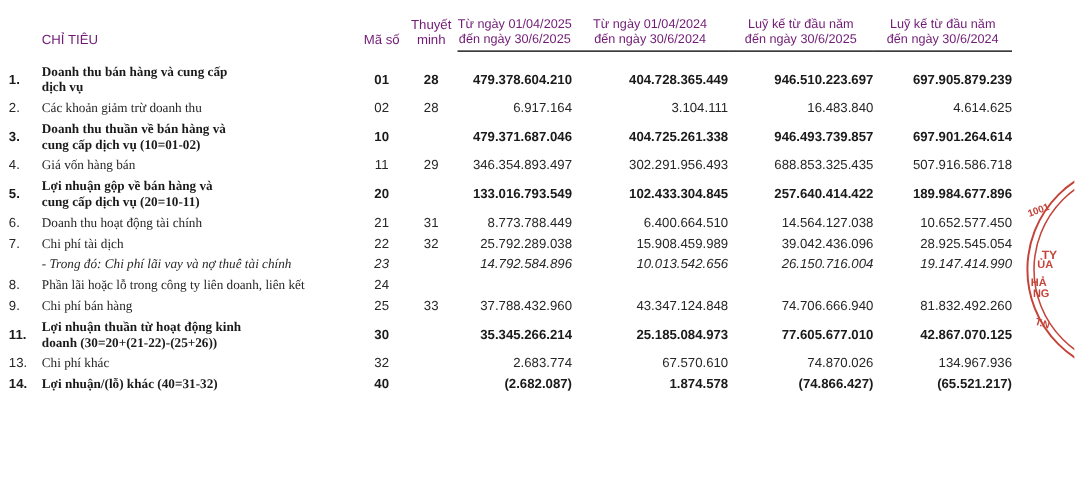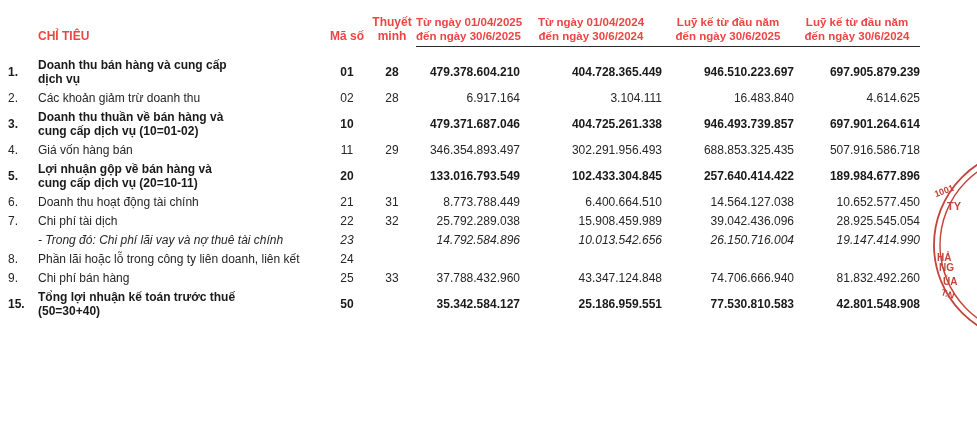--- a/index.html
+++ b/index.html
@@ -27,35 +27,35 @@
   col.c-v2    { width: 142px; }
   col.c-v3    { width: 132px; }
   col.c-v4    { width: 126px; }
 
   th, td {
     font-size: 12px;
     line-height: 14px;
     vertical-align: middle;
     padding: 2.5px 0;
   }
-  thead th { vertical-align: bottom; font-weight: bold; color: #ef4444; padding-bottom: 3px; }
+  thead th { vertical-align: bottom; font-weight: normal; color: #701a75; padding-bottom: 3px; }
   th.h-chitieu { text-align: left; }
   th.h-maso, th.h-tm { text-align: center; }
   th.h-period {
     text-align: center;
     white-space: nowrap;
     font-size: 11.5px;
     border-bottom: 1.5px solid #2a2a2a;
     margin-left: 17px;
   }
   thead tr { height: 40px; }
 
   td.c-no { text-align: left; vertical-align: middle; }
   td.c-label { text-align: left; padding-right: 8px; }
-  td.c-label .lbl { white-space: pre-line; display: inline-block; }
+  td.c-label .lbl { white-space: pre-line; display: inline-block; font-family: Liberation Serif, serif; }
   td.c-maso, td.c-tm { text-align: center; }
   td.c-num { text-align: right; white-space: nowrap; }
 
   tr.bold td { font-weight: bold; color: #1a1a1a; }
   tr.italic td { font-style: italic; margin-top: 24px; }
   tbody tr.first-row td { padding-top: 12px; }
 
   
   .stamp {
     position: absolute;
@@ -66,22 +66,22 @@
     overflow: hidden;
     pointer-events: none;
   }
   .stamp svg { position: absolute; left: 0; top: 0; }
   .stamp .frag {
     position: absolute;
     font-weight: bold;
     white-space: nowrap;
   }
   .frag-0 { left: 7px;  top: 36px;  font-size: 9px;  transform: rotate(-20deg); }
-  .frag-1 { left: 20px; top: 50px;  font-size: 11px; }
-  .frag-2 { left: 16px; top: 86px;  font-size: 10px; margin-top: 40px; }
+  .frag-1 { left: 20px; top: 76px;  font-size: 11px; }
+  .frag-2 { left: 16px; top: 86px;  font-size: 10px; }
   .frag-3 { left: 10px; top: 102px;  font-size: 10px; }
   .frag-4 { left: 12px; top: 112px; font-size: 10px; }
   .frag-5 { left: 14px; top: 139px; font-size: 9px;  transform: rotate(18deg); }
 </style>
 </head>
 <body>
 
 <div class="sheet">
 
   <table class="fin">
@@ -217,29 +217,49 @@
       <td class="c-no">9.</td>
       <td class="c-label"><span class="lbl">Chi phí bán hàng</span></td>
       <td class="c-maso">25</td>
       <td class="c-tm">33</td>
       <td class="c-num">37.788.432.960</td>
       <td class="c-num">43.347.124.848</td>
       <td class="c-num">74.706.666.940</td>
       <td class="c-num">81.832.492.260</td>
     </tr>
         <tr class="bold">
-      <td class="c-no">15.</td>
-      <td class="c-label"><span class="lbl">Tổng lợi nhuận kế toán trước thuế
-(50=30+40)</span></td>
-      <td class="c-maso">50</td>
-      <td class="c-tm"></td>
-      <td class="c-num">35.342.584.127</td>
-      <td class="c-num">25.186.959.551</td>
-      <td class="c-num">77.530.810.583</td>
-      <td class="c-num">42.801.548.908</td>
+      <td class="c-no">11.</td>
+      <td class="c-label"><span class="lbl">Lợi nhuận thuần từ hoạt động kinh
+doanh (30=20+(21-22)-(25+26))</span></td>
+      <td class="c-maso">30</td>
+      <td class="c-tm"></td>
+      <td class="c-num">35.345.266.214</td>
+      <td class="c-num">25.185.084.973</td>
+      <td class="c-num">77.605.677.010</td>
+      <td class="c-num">42.867.070.125</td>
+    </tr>
+        <tr>
+      <td class="c-no">13.</td>
+      <td class="c-label"><span class="lbl">Chi phí khác</span></td>
+      <td class="c-maso">32</td>
+      <td class="c-tm"></td>
+      <td class="c-num">2.683.774</td>
+      <td class="c-num">67.570.610</td>
+      <td class="c-num">74.870.026</td>
+      <td class="c-num">134.967.936</td>
+    </tr>
+        <tr class="bold">
+      <td class="c-no">14.</td>
+      <td class="c-label"><span class="lbl">Lợi nhuận/(lỗ) khác (40=31-32)</span></td>
+      <td class="c-maso">40</td>
+      <td class="c-tm"></td>
+      <td class="c-num">(2.682.087)</td>
+      <td class="c-num">1.874.578</td>
+      <td class="c-num">(74.866.427)</td>
+      <td class="c-num">(65.521.217)</td>
     </tr>
       </tbody>
   </table>
 
   <div class="stamp">
     <svg width="220" height="180">
       <circle cx="103" cy="95" r="96" fill="none" stroke="#c4433a" stroke-width="1.8"></circle>
       <circle cx="103" cy="95" r="90" fill="none" stroke="#c4433a" stroke-width="1.4"></circle>
     </svg>
     <span><span class="frag frag-0" style="color: rgb(196, 67, 58);">1001</span><span class="frag frag-1" style="color: rgb(196, 67, 58);">TY</span><span class="frag frag-2" style="color: rgb(196, 67, 58);">ỦA</span><span class="frag frag-3" style="color: rgb(196, 67, 58);">HẢ</span><span class="frag frag-4" style="color: rgb(196, 67, 58);">NG</span><span class="frag frag-5" style="color: rgb(196, 67, 58);">T.N</span></span>

